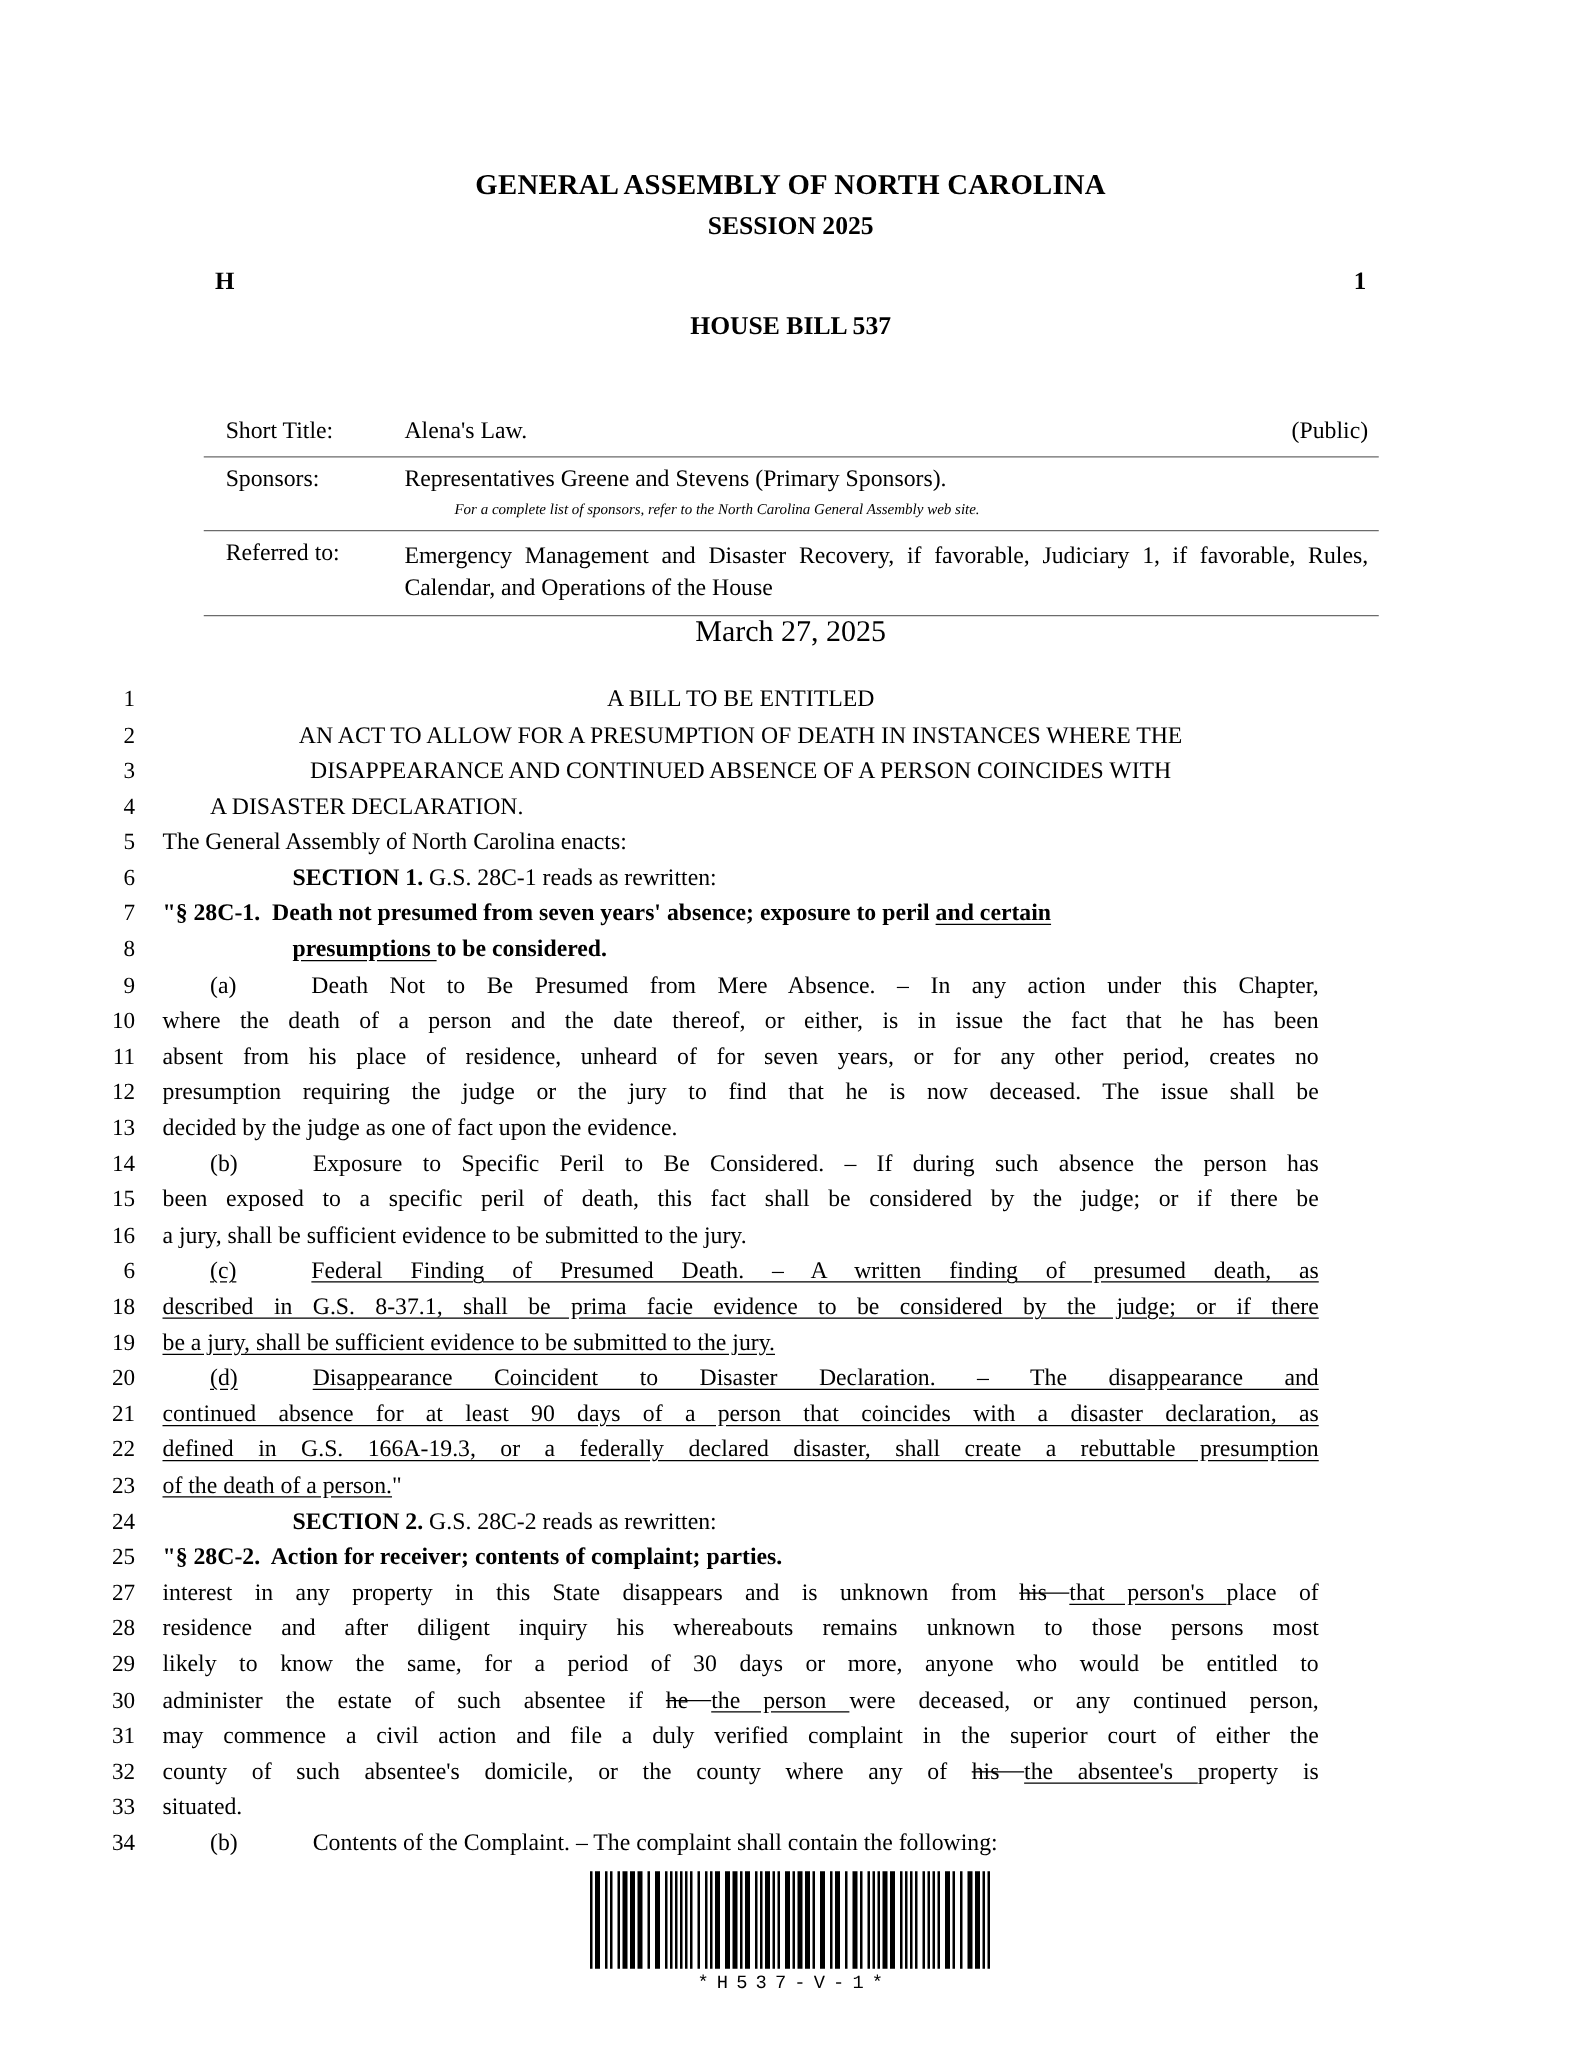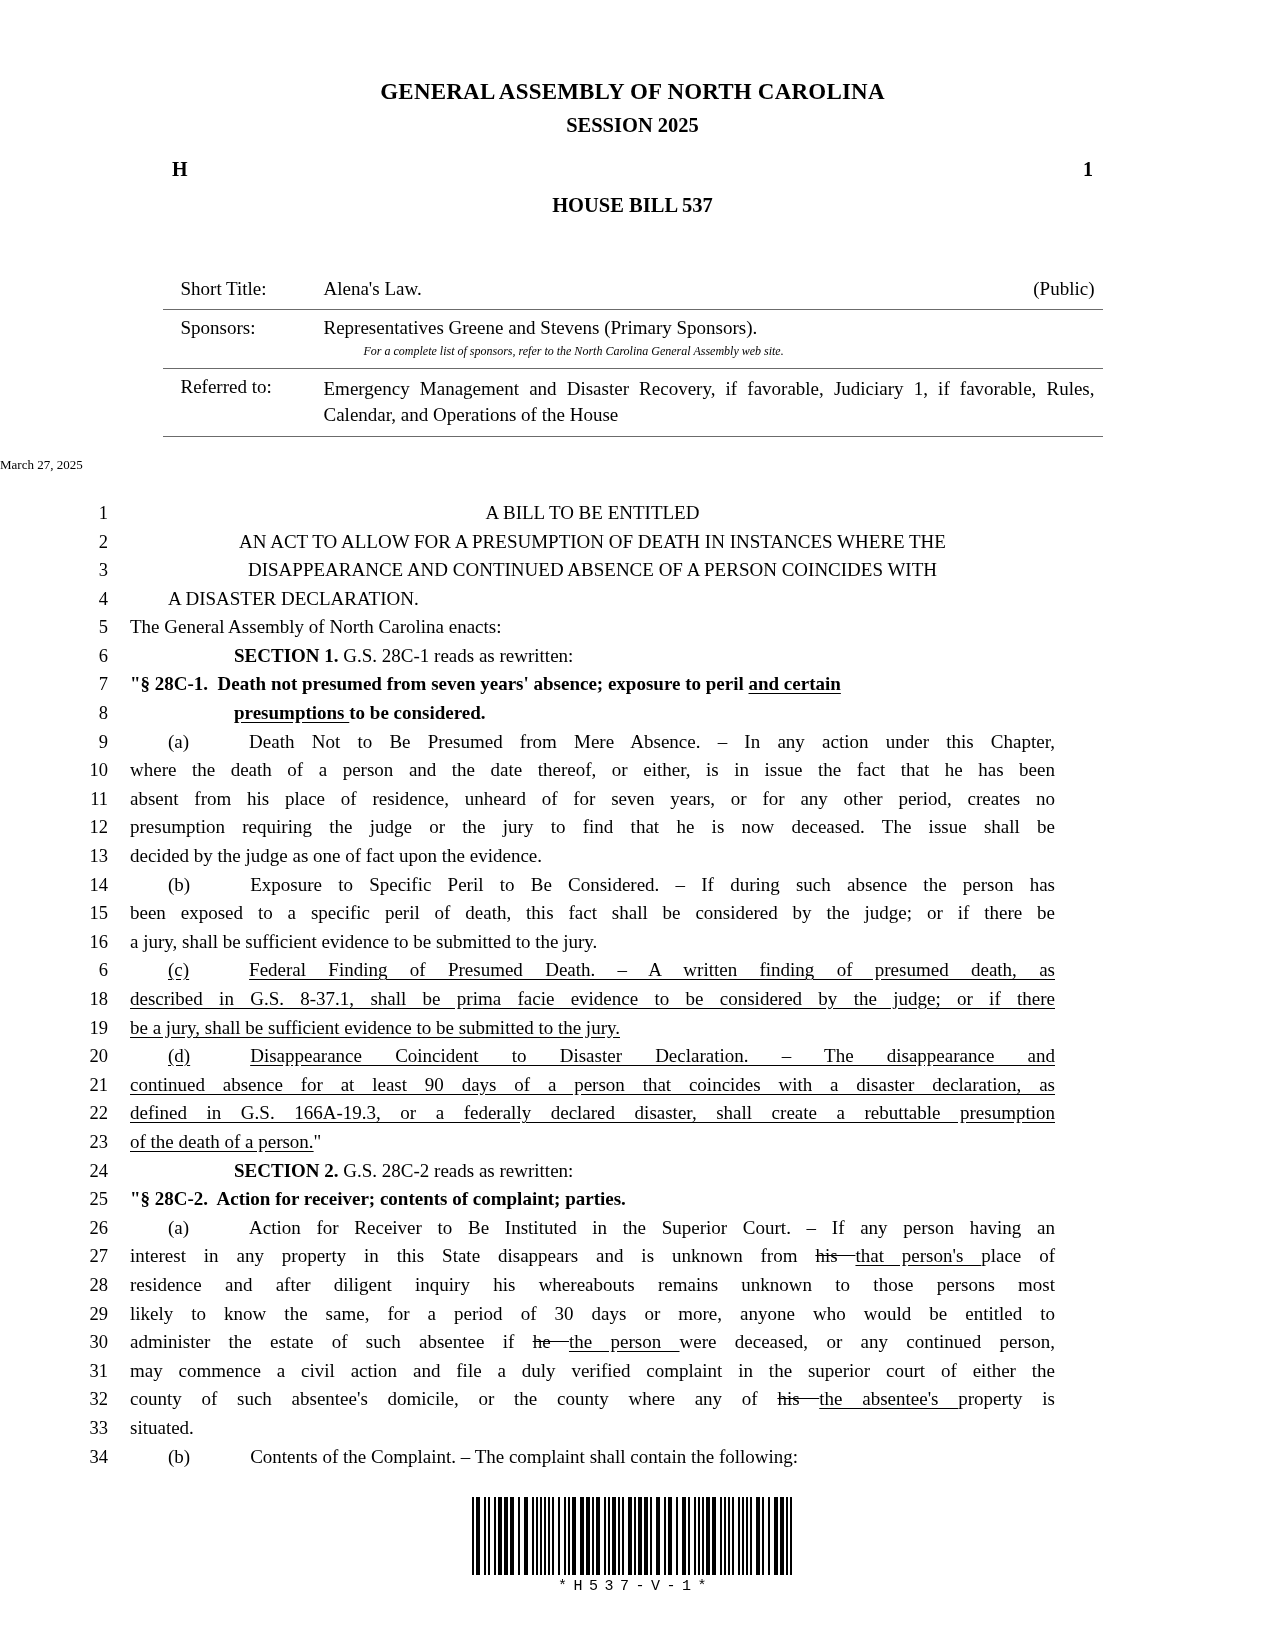--- a/index.html
+++ b/index.html
@@ -14,22 +14,23 @@
     margin: 0 auto;
     background: #ffffff;
     font-family: "Liberation Serif", "DejaVu Serif", serif;
     color: #000000;
     box-sizing: border-box;
     overflow: hidden;
   }
 
   
   .masthead {
-    padding-top: 78px;
+    padding-top: 114px;
     text-align: center;
+    margin-top: 20px;
   }
   .masthead .assembly {
     font-size: 23px;
     font-weight: bold;
     letter-spacing: 0.2px;
     line-height: 1.25;
   }
   .masthead .session {
     font-size: 20.5px;
     font-weight: bold;
@@ -106,22 +107,22 @@
     text-align-last: left;
     line-height: 1.33;
   }
   .meta-bottom-rule {
     width: 940px;
     margin: 0 auto;
     border-top: 1.5px solid #6b6b6b;
   }
 
   .bill-date {
-    font-size: 13px;
-    margin-top: 20px;
+    text-align: center;
+    font-size: 24px;
   }
 
   
   .body {
     margin-top: 26px;
     font-size: 19px;
   }
   .ln {
     display: flex;
     align-items: baseline;
@@ -353,24 +354,20 @@
     <div class="ln">
       <span class="num">24</span>
       <span class="txt"><span style="padding-left:104px"></span><span class="b">SECTION 2.</span><span> G.S. 28C-2 reads as rewritten:</span></span>
     </div>
 
     <div class="ln">
       <span class="num">25</span>
       <span class="txt"><span class="b">"§ 28C-2.  Action for receiver; contents of complaint; parties.</span></span>
     </div>
 
-    <div class="ln">
-      <span class="num">26</span>
-      <span class="txt just"><span style="display:inline-block;width:38px"></span><span>(a)</span><span style="display:inline-block;width:60px"></span><span>Action for Receiver to Be Instituted in the Superior Court. – If any person having an</span></span>
-    </div>
 
     <div class="ln">
       <span class="num">27</span>
       <span class="txt just"><span>interest in any property in this State disappears and is unknown from </span><span class="s">his </span><span class="u">that person's </span><span>place of</span></span>
     </div>
 
     <div class="ln">
       <span class="num">28</span>
       <span class="txt just">residence and after diligent inquiry his whereabouts remains unknown to those persons most</span>
     </div>

